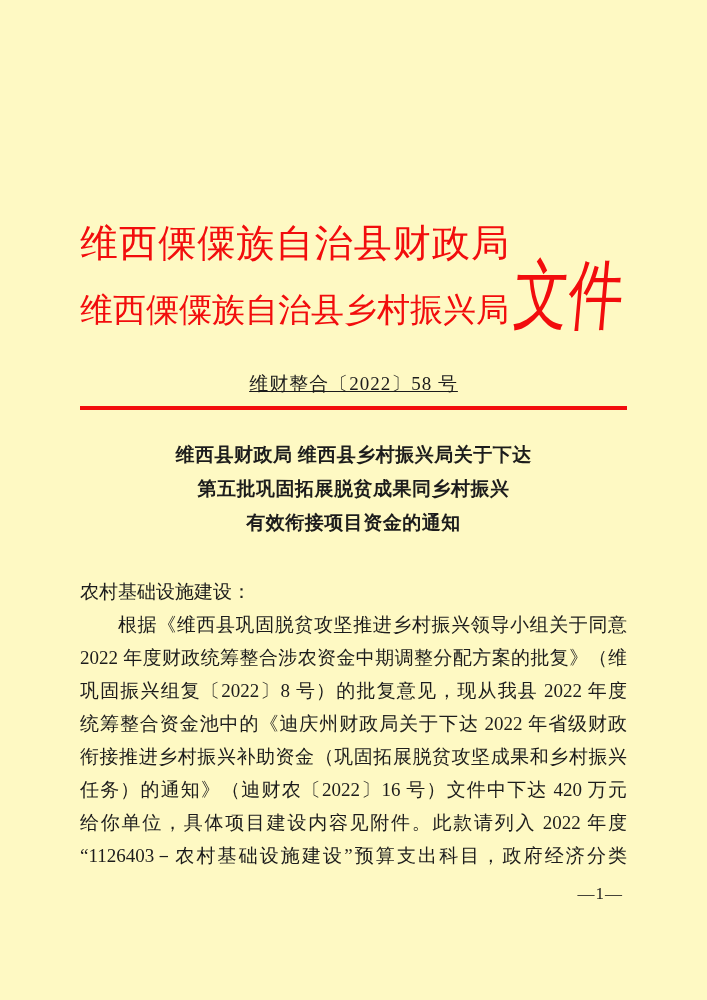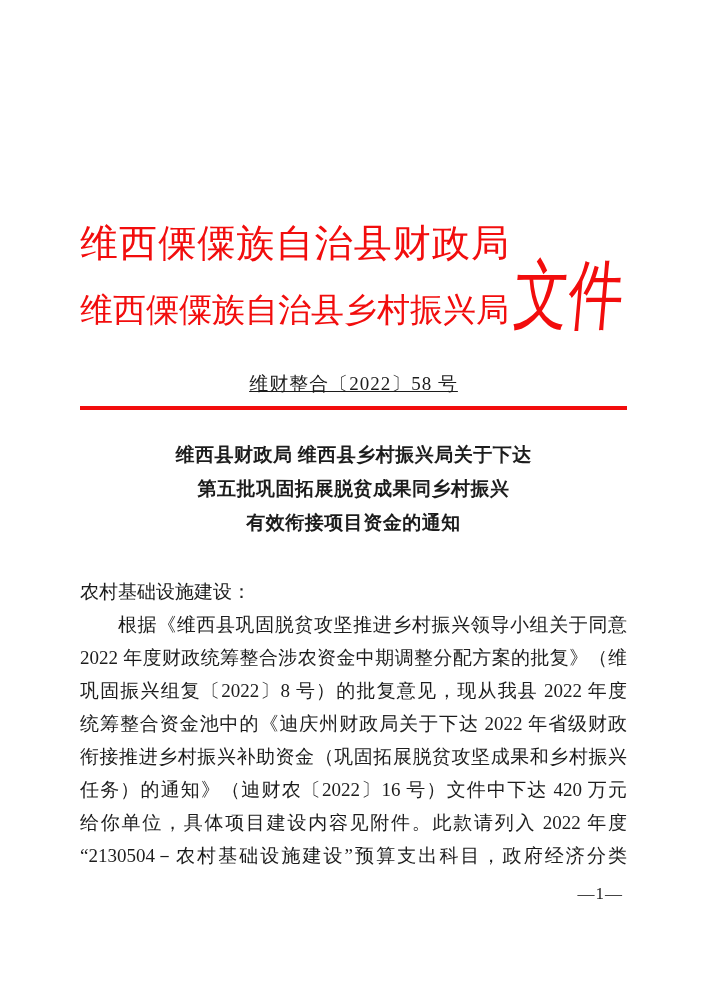--- a/index.html
+++ b/index.html
@@ -2,21 +2,21 @@
 <html style="--accent: #f20d0d;"><head>
 <meta charset="utf-8">
 <style>
   * { margin: 0; padding: 0; box-sizing: border-box; }
   html, body { background: #888; }
   .page {
     position: relative;
     width: 707px;
     height: 1000px;
     margin: 0 auto;
-    background: #ffffff;
+    background: #fef9c3;
     font-family: "Liberation Serif", "DejaVu Serif", serif;
     color: #1c1c1c;
     overflow: hidden;
   }
   .content { margin: 0 80px; }
 
   
   .letterhead {
     display: flex;
     flex-direction: row;
@@ -124,19 +124,19 @@
 
     <div class="body-block">
       <div class="salutation">农村基础设施建设：</div>
       <div class="jline indent">根据《维西县巩固脱贫攻坚推进乡村振兴领导小组关于同意</div>
       <div class="jline">2022 年度财政统筹整合涉农资金中期调整分配方案的批复》（维</div>
       <div class="jline">巩固振兴组复〔2022〕8 号）的批复意见，现从我县 2022 年度</div>
       <div class="jline">统筹整合资金池中的《迪庆州财政局关于下达 2022 年省级财政</div>
       <div class="jline">衔接推进乡村振兴补助资金（巩固拓展脱贫攻坚成果和乡村振兴</div>
       <div class="jline">任务）的通知》（迪财农〔2022〕16 号）文件中下达 420 万元</div>
       <div class="jline">给你单位，具体项目建设内容见附件。此款请列入 2022 年度</div>
-      <div class="jline">“2130504－农村基础设施建设”预算支出科目，政府经济分类</div>
+      <div class="jline">“1126403－农村基础设施建设”预算支出科目，政府经济分类</div>
     </div>
 
   </div>
 
   <div class="page-number">—1—</div>
 </div>
 
 </body></html>

